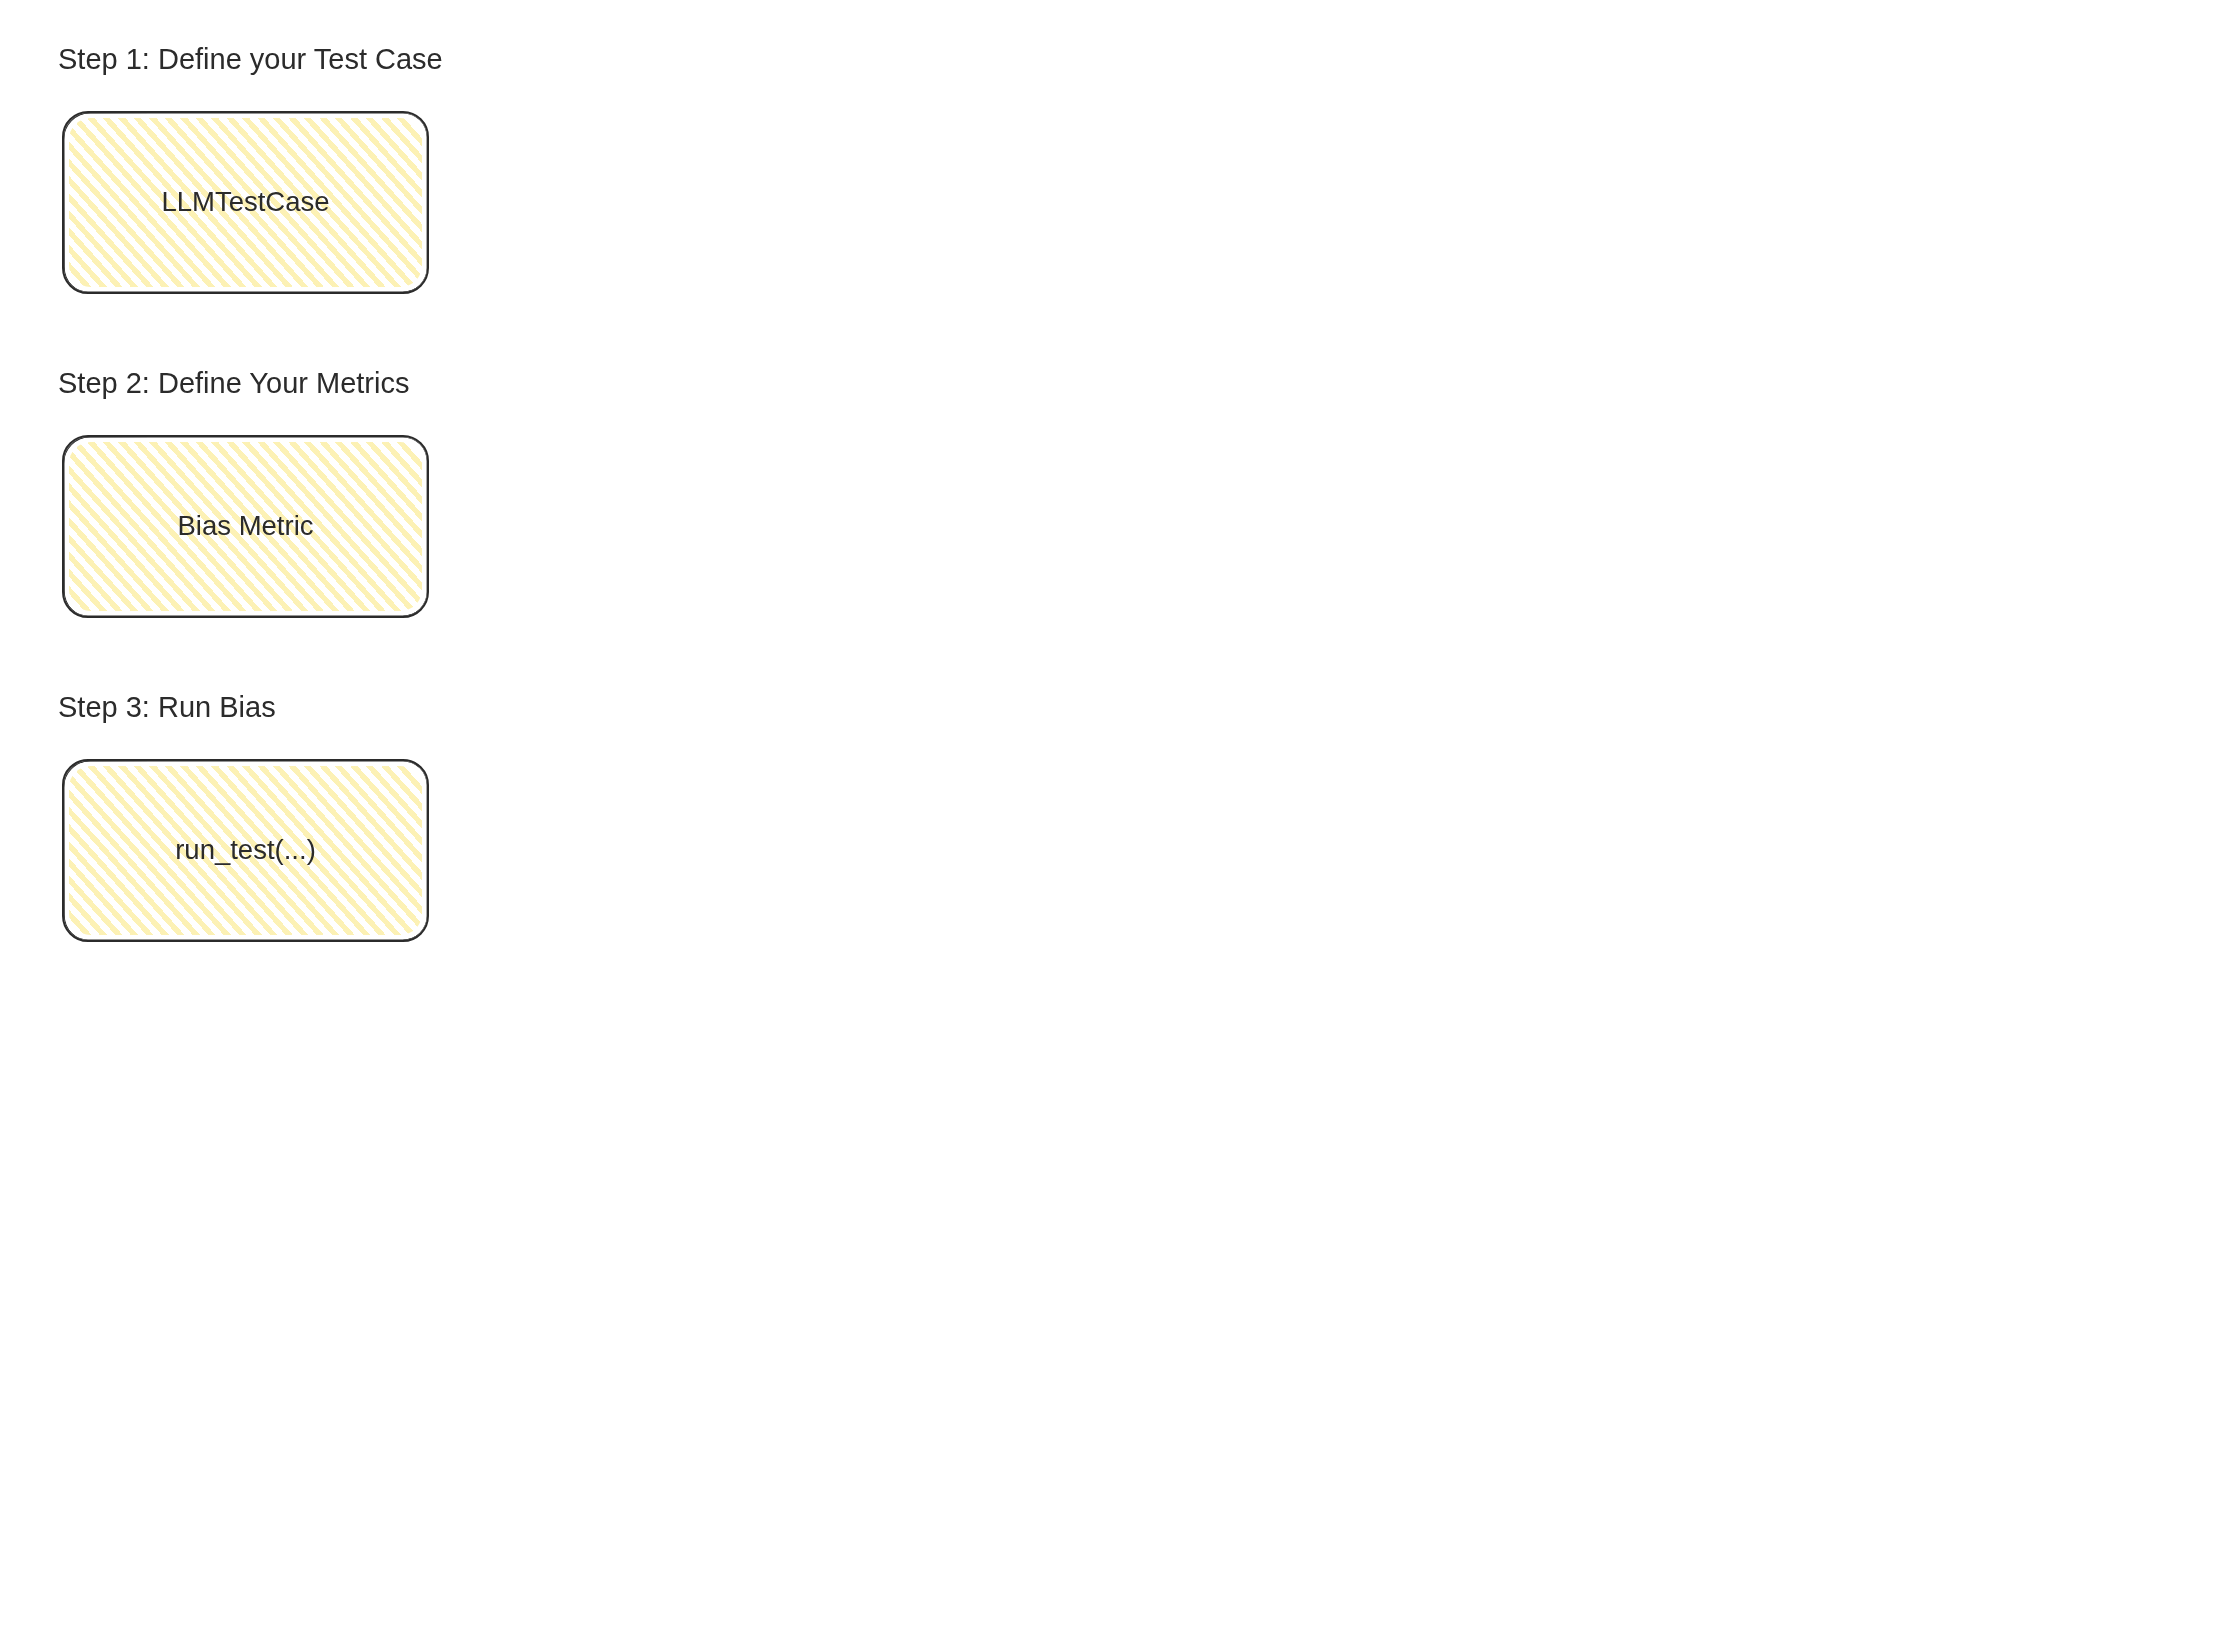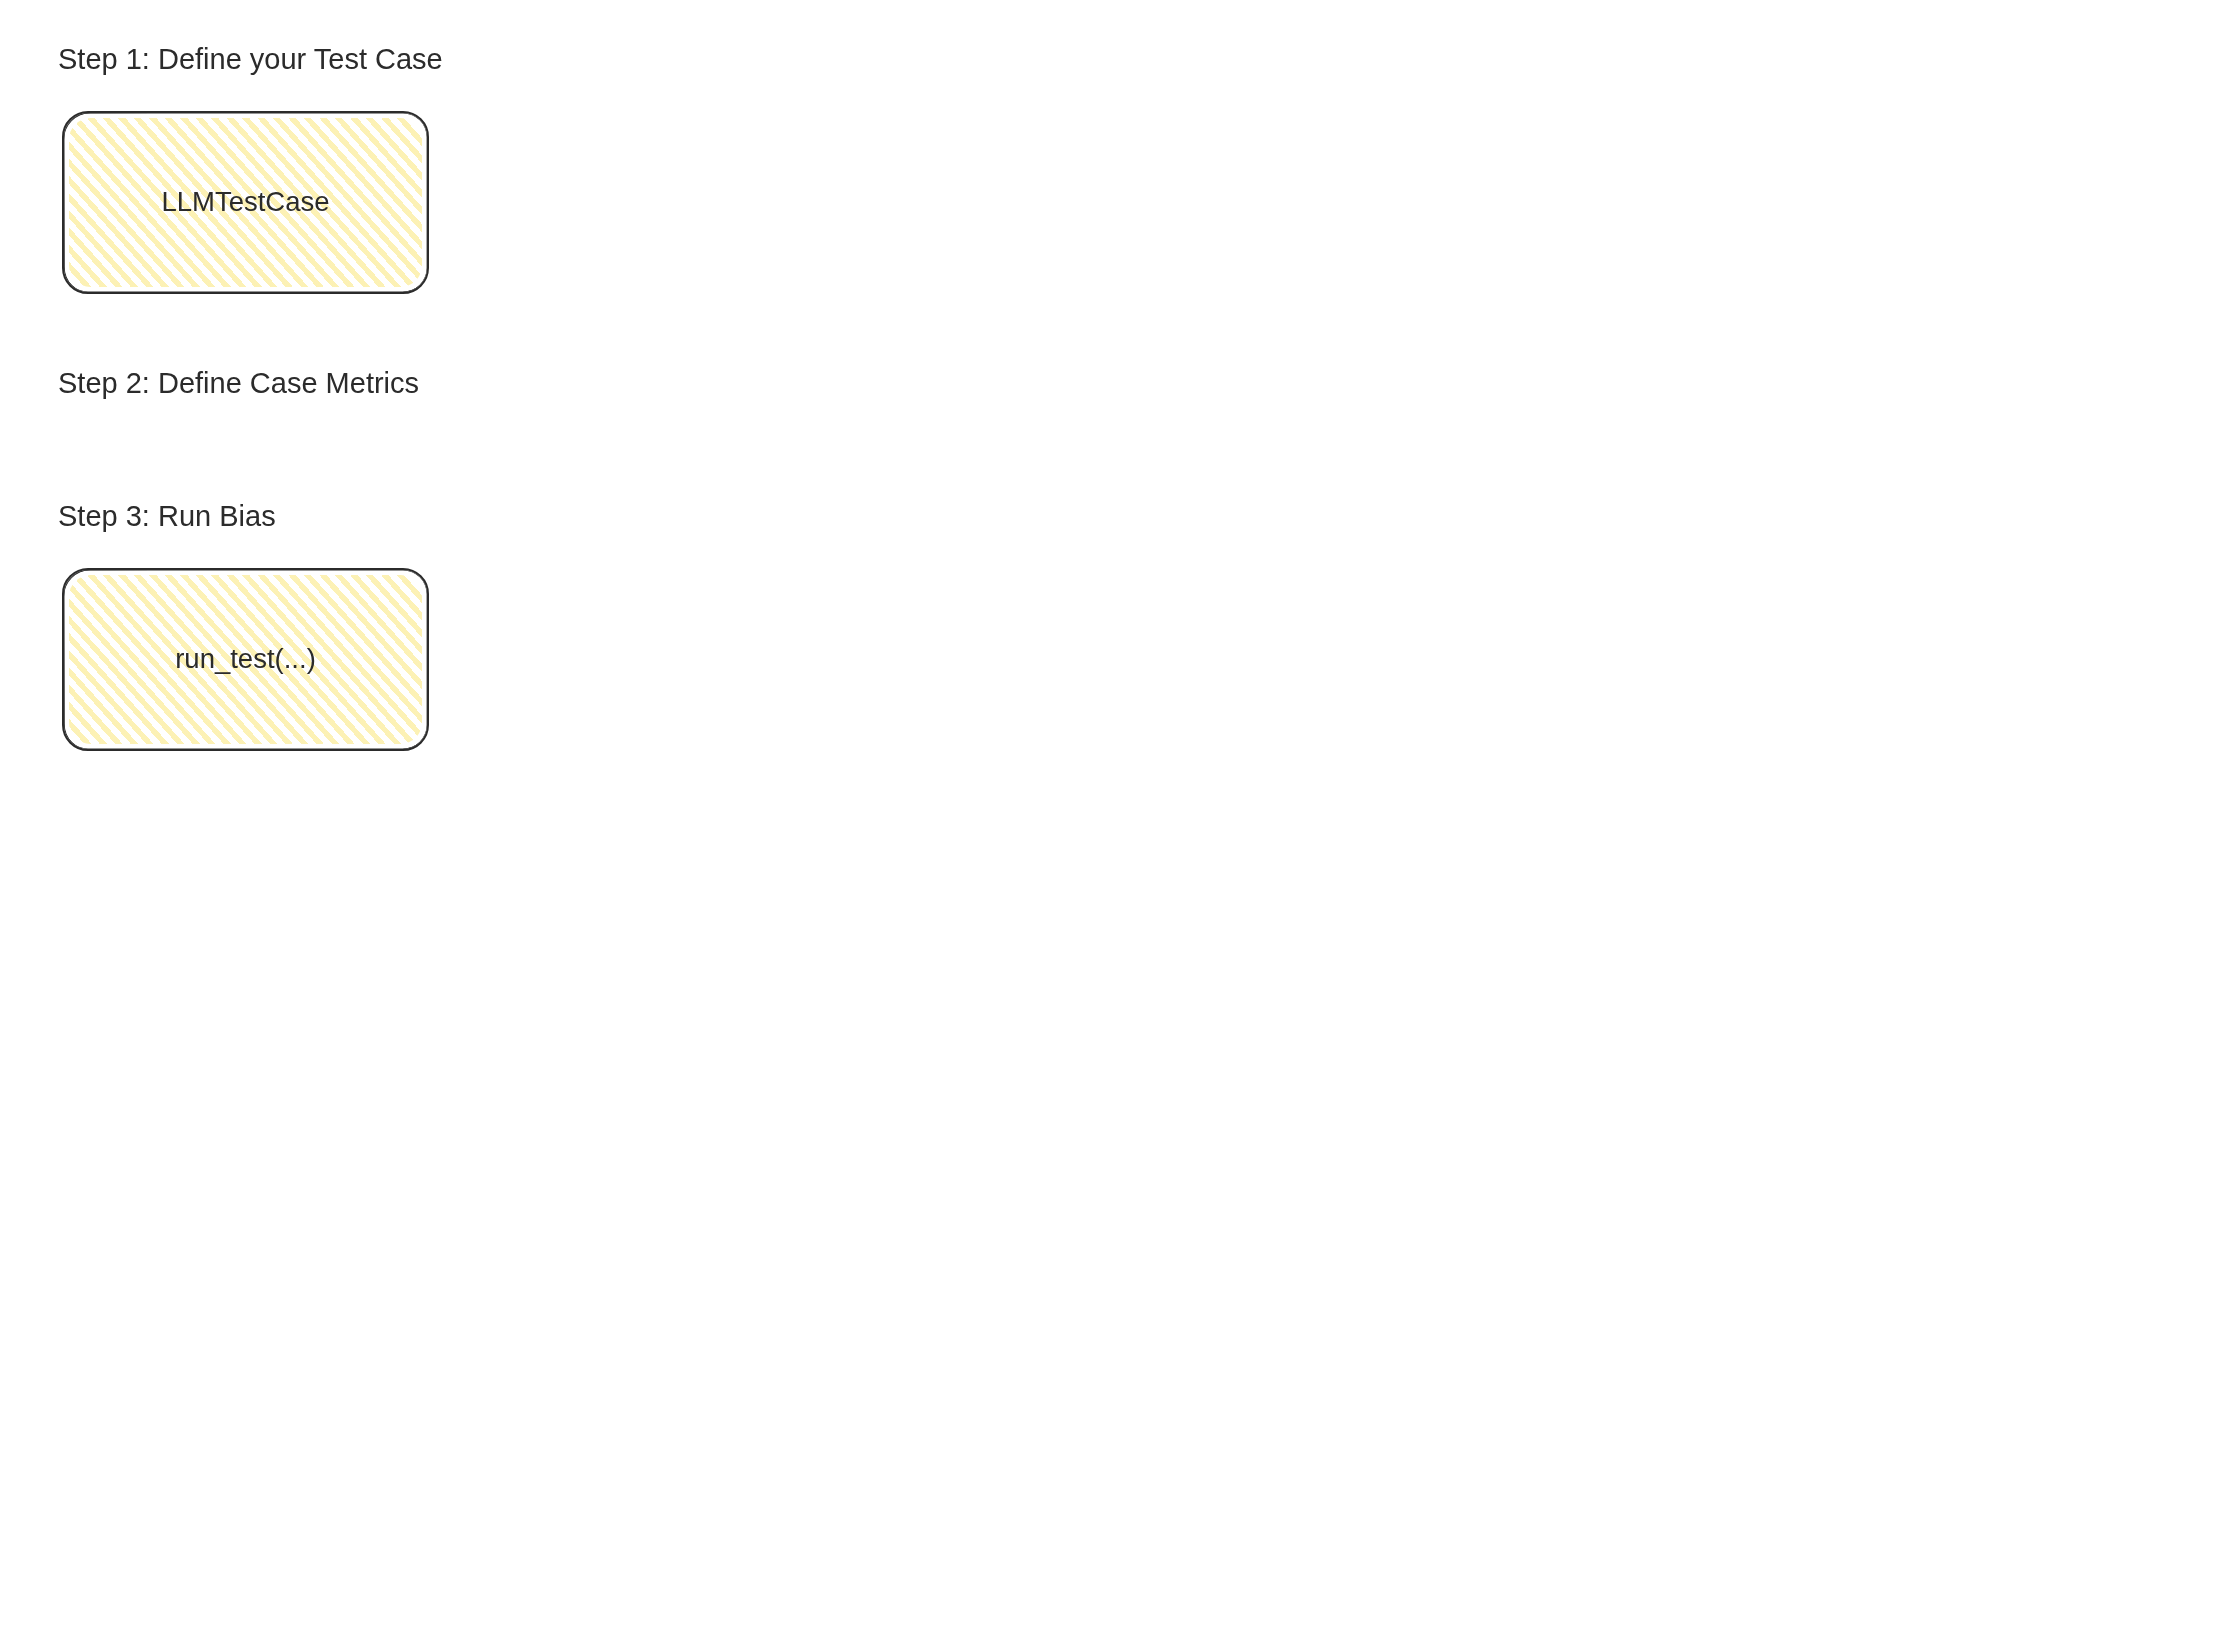--- a/index.html
+++ b/index.html
@@ -79,22 +79,25 @@
 </head>
 <body>
 
 <div class="step-heading">Step 1: Define your Test Case</div>
 <div class="row">
   <div class="box">
     <span>LLMTestCase</span>
   </div>
 </div>
 
-<div class="step-heading">Step 2: Define Case Metrics</div>
+<div class="step-heading">Step 2: Define Your Metrics</div>
 <div class="row">
+  <div class="box">
+    <span>Bias Metric</span>
+  </div>
 </div>
 
 <div class="step-heading">Step 3: Run Bias</div>
 <div class="row">
   <div class="box">
     <span>run_test(...)</span>
   </div>
 </div>
 
 

